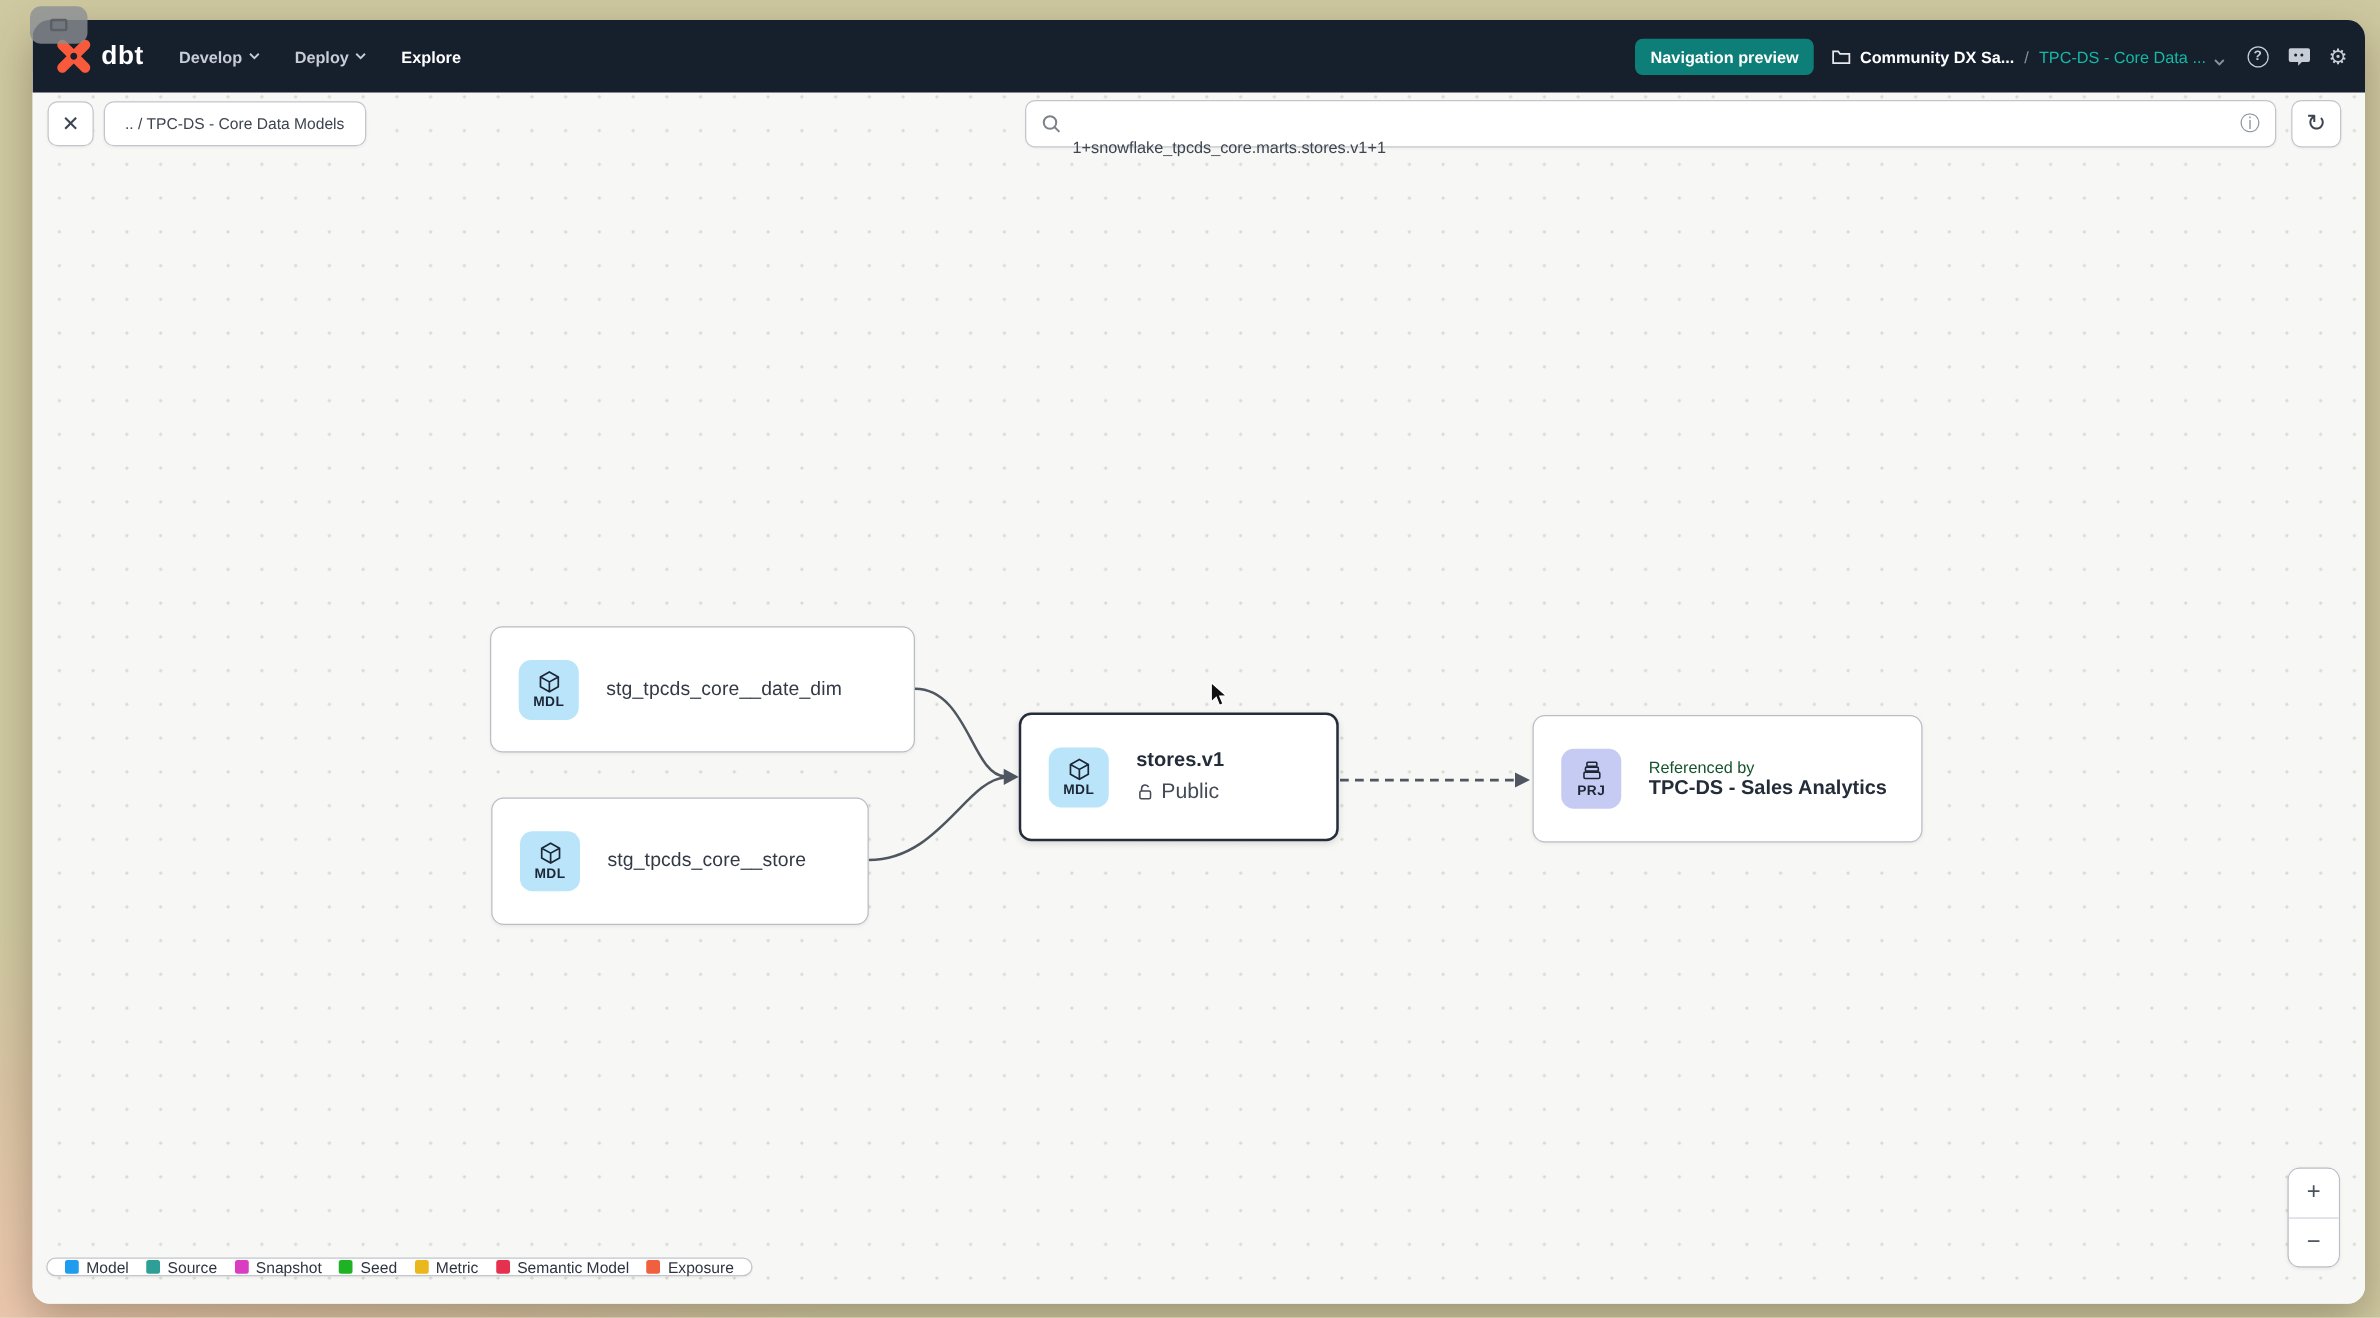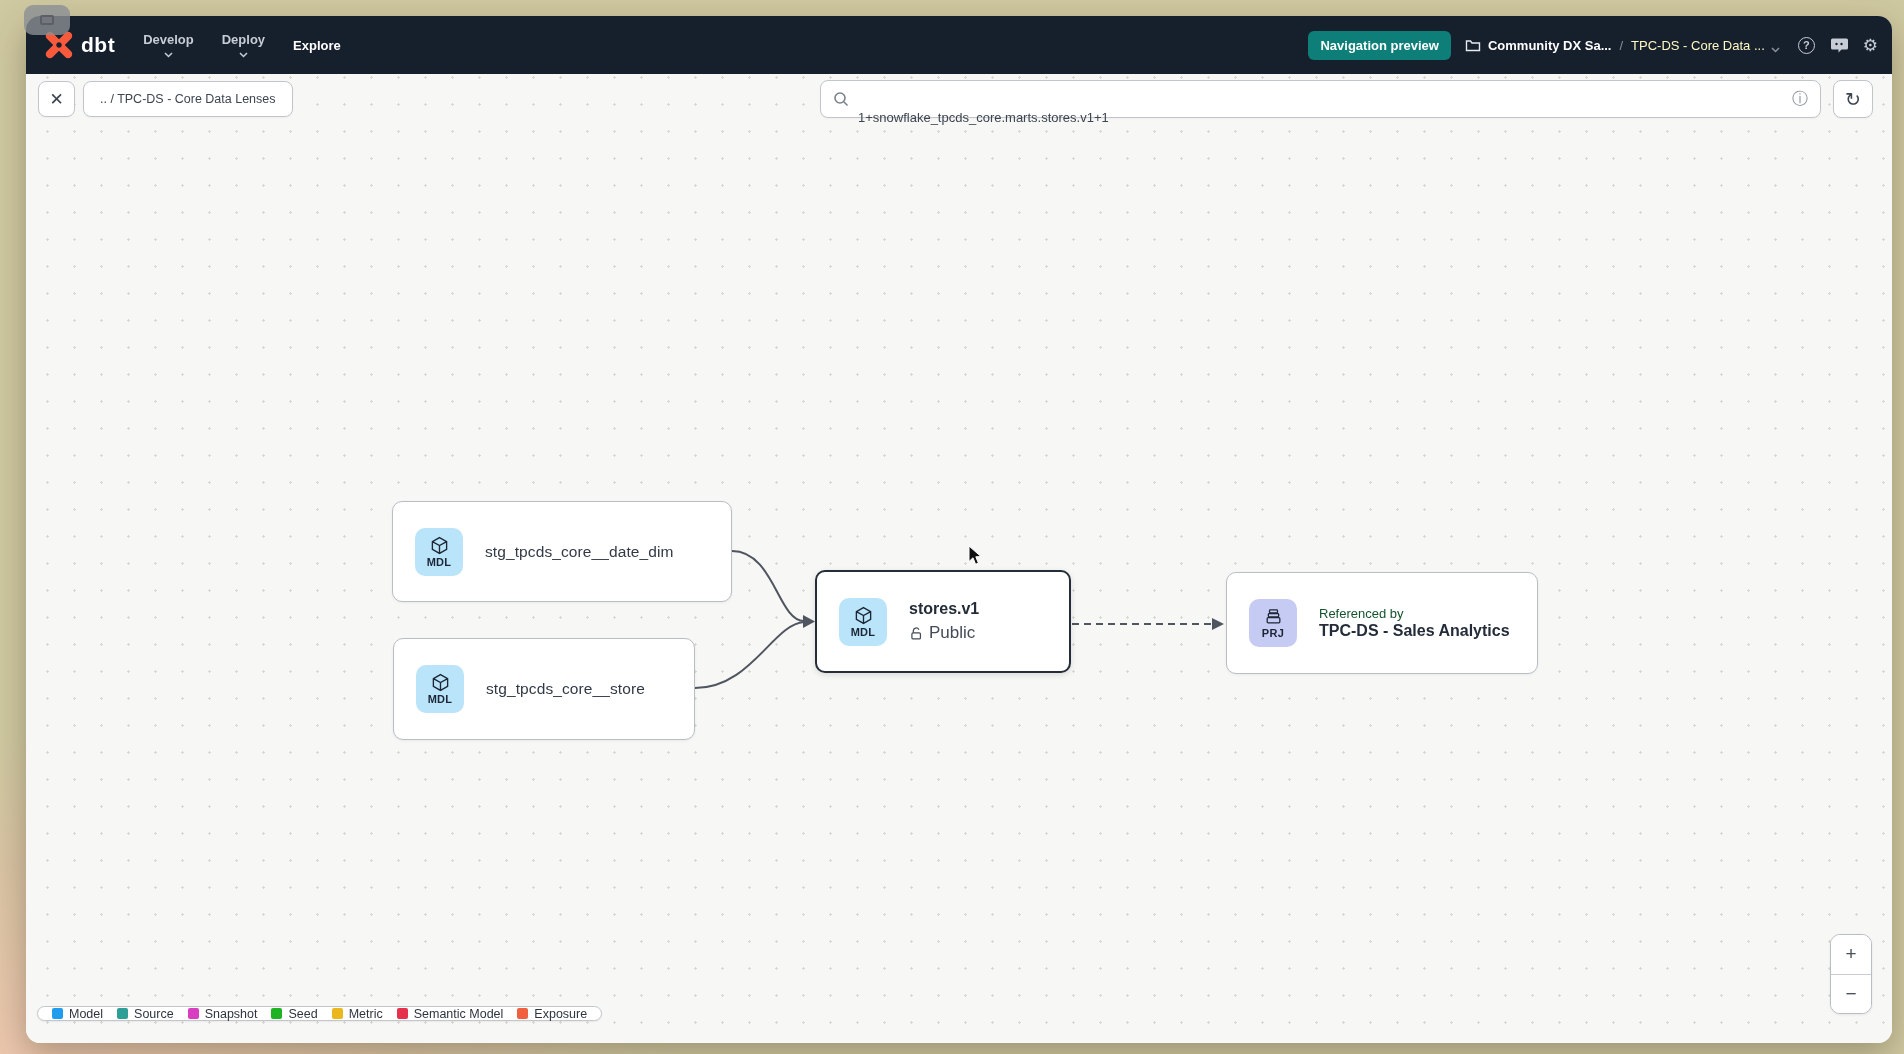--- a/index.html
+++ b/index.html
@@ -16,33 +16,33 @@
     box-shadow:0 12px 34px rgba(60,50,30,.35);
   }
   
   .navbar {
     height:58px; background:#161f2c; display:flex; align-items:center;
     padding:0 14px 0 18px; gap:28px; position:relative; z-index:30;
   }
   .logo { display:flex; align-items:center; gap:7px; }
   .logo-mark { width:30px; height:30px; }
   .logo-text { color:#fff; font-size:21px; font-weight:bold; letter-spacing:.5px; }
-  .nav-item { color:#c7cdd6; font-size:13px; font-weight:bold; display:flex; align-items:center; gap:5px; cursor:pointer;flex-direction:column; }
+  .nav-item { color:#c7cdd6; font-size:13px; font-weight:bold; display:flex; align-items:center; gap:5px; cursor:pointer; }
   .nav-item.active { color:#ffffff; }
   .chev { display:inline-block; }
   .nav-right { margin-left:auto; display:flex; align-items:center; gap:14px; }
   .preview-btn {
     background:#0e7e78; color:#fff; font-size:13px; font-weight:bold;
     border:none; border-radius:6px; padding:7px 12px; cursor:pointer;
     font-family:"Liberation Sans", sans-serif;
   }
   .crumbs { display:flex; align-items:center; gap:8px; font-size:13px; }
   .crumb-account { color:#fff; font-weight:bold; display:flex; align-items:center; gap:7px; }
   .crumb-sep { color:#8a919c; }
-  .crumb-project { color:#fef9c3; display:flex; align-items:flex-end; gap:6px; cursor:pointer; }
+  .crumb-project { color:#14b8a6; display:flex; align-items:flex-end; gap:6px; cursor:pointer; }
   .nav-icons { display:flex; align-items:center; gap:15px; margin-left:4px; }
   .nav-icon { color:#c7cdd6; font-size:17px; line-height:1; cursor:pointer; display:flex; align-items:center; }
   .help-circle {
     width:17px; height:17px; border:1.6px solid #c7cdd6; border-radius:50%;
     font-size:11px; font-weight:bold; color:#c7cdd6; display:flex; align-items:center; justify-content:center;
   }
   
   .canvas {
     position:absolute; top:42px; left:0; right:0; bottom:0;
     background-color:#f7f7f5;
@@ -255,21 +255,21 @@
 
     <svg class="cursor" width="15" height="21" viewBox="0 0 15 21">
       <path d="M1 1 L1 16.5 L5 12.8 L7.6 19.3 L10.4 18.1 L7.8 11.8 L13 11.6 Z" fill="#111" stroke="#fff" stroke-width="1"></path>
     </svg>
   </div>
 
   <div class="tool-btn close-btn">
     <span>✕</span>
   </div>
   <div class="crumb-chip">
-    <span>.. / TPC-DS - Core Data Lenses</span>
+    <span>.. / TPC-DS - Core Data Models</span>
   </div>
   <div class="search-bar">
     <svg class="icon" width="16" height="16" viewBox="0 0 16 16">
         <circle cx="7" cy="7" r="5" fill="none" stroke="#7a828c" stroke-width="1.6"></circle>
         <line x1="10.8" y1="10.8" x2="14.5" y2="14.5" stroke="#7a828c" stroke-width="1.6"></line>
       </svg>
     <input class="search-input" type="text" value="1+snowflake_tpcds_core.marts.stores.v1+1" style="">
     <span class="info-glyph">ⓘ</span>
   </div>
   <div class="tool-btn refresh-btn">

